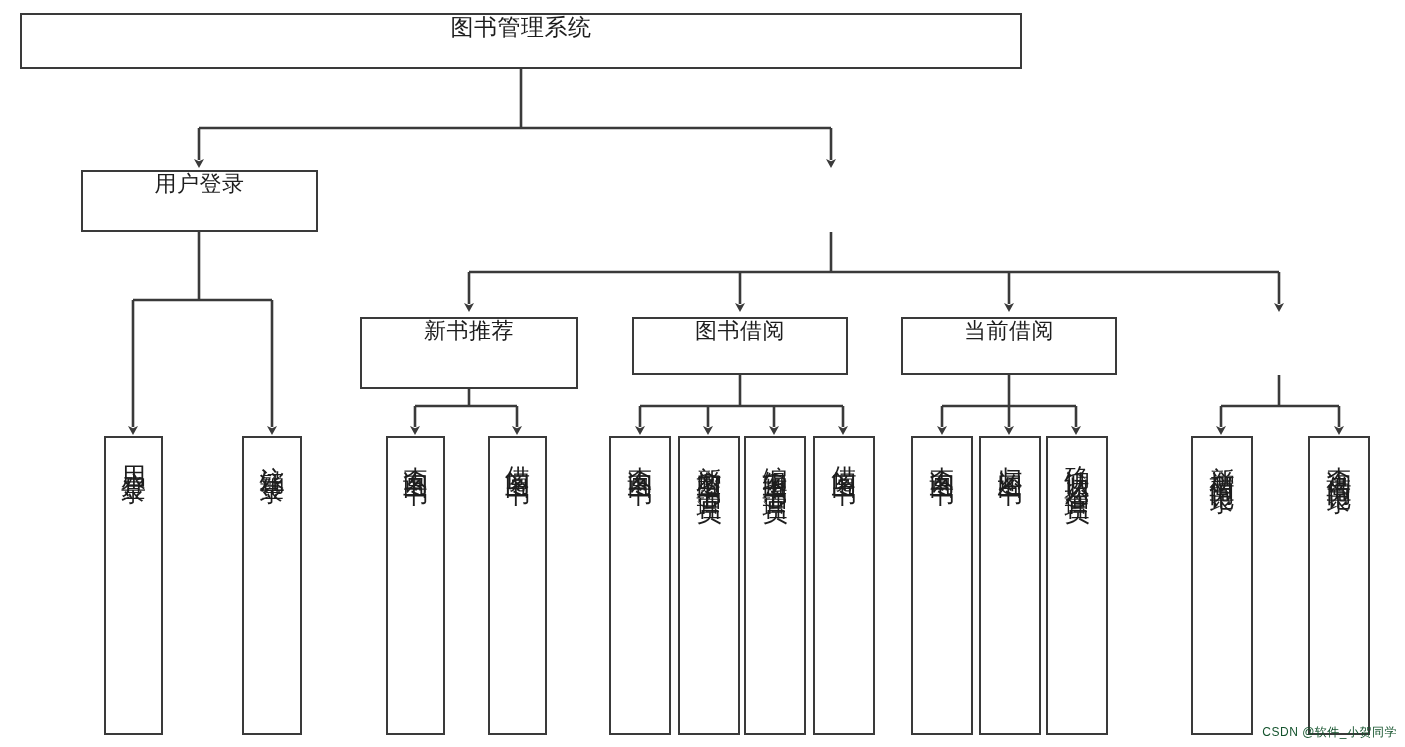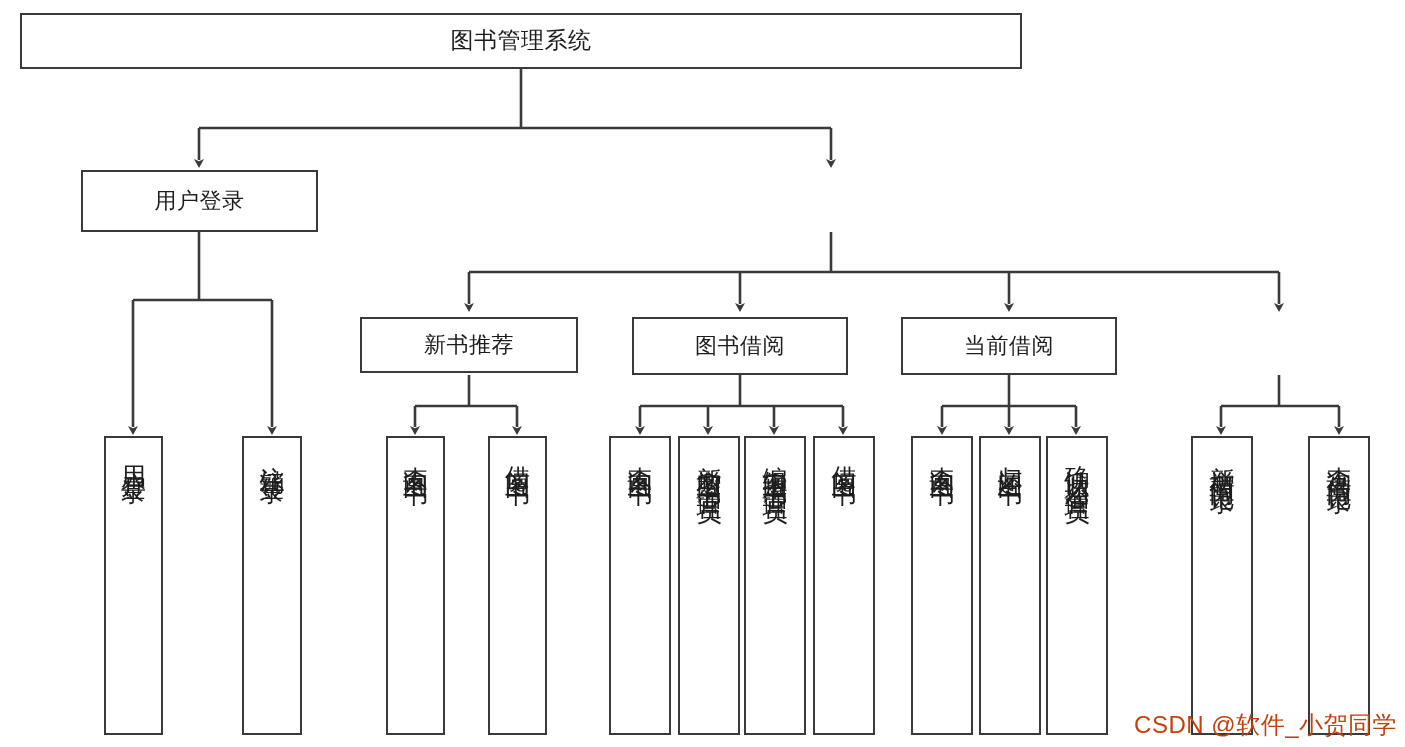--- a/index.html
+++ b/index.html
@@ -24,21 +24,21 @@
     width: 1405px;
     height: 747px;
     pointer-events: none;
   }
   .node {
     position: absolute;
     box-sizing: border-box;
     background: #ffffff;
     border: 2.5px solid #3a3a3a;
     display: flex;
-    align-items: center;
+    align-items: flex-start;
     justify-content: center;
     color: #1d1d1d;
     z-index: 2;
   }
   .node .label {
     display: block;
     text-align: center;
     line-height: 1.12;
     white-space: nowrap;
   }
@@ -61,22 +61,22 @@
     text-orientation: upright;
     font-size: 25px;
     line-height: 1.0;
     letter-spacing: 5px;
     white-space: nowrap;
   }
   #watermark {
     position: absolute;
     right: 8px;
     bottom: 6px;
-    font-size: 24px;
-    color: #c2410c;
+    font-size: 12px;
+    color: #14532d;
     letter-spacing: 0.5px;
     z-index: 5;
     white-space: nowrap;
   }
 </style>
 </head>
 <body>
 
 <div id="canvas">
 
@@ -131,21 +131,21 @@
   </svg>
 
   <div class="node h" id="node-root" style="left:20px; top:13px; width:1002px; height:56px;">
     <span class="label">图书管理系统</span>
   </div>
 
   <div class="node h" style="left:81px; top:170px; width:237px; height:62px;">
     <span class="label">用户登录</span>
   </div>
 
-  <div class="node h" style="left:360px; top:317px; width:218px; height:56px;">
+  <div class="node h" style="left:360px; top:317px; width:218px; height:72px;">
     <span class="label">新书推荐</span>
   </div>
   <div class="node h" style="left:632px; top:317px; width:216px; height:58px;">
     <span class="label">图书借阅</span>
   </div>
   <div class="node h" style="left:901px; top:317px; width:216px; height:58px;">
     <span class="label">当前借阅</span>
   </div>
 
   <div class="node v" style="left:104px; top:436px; width:59px; height:299px;">

